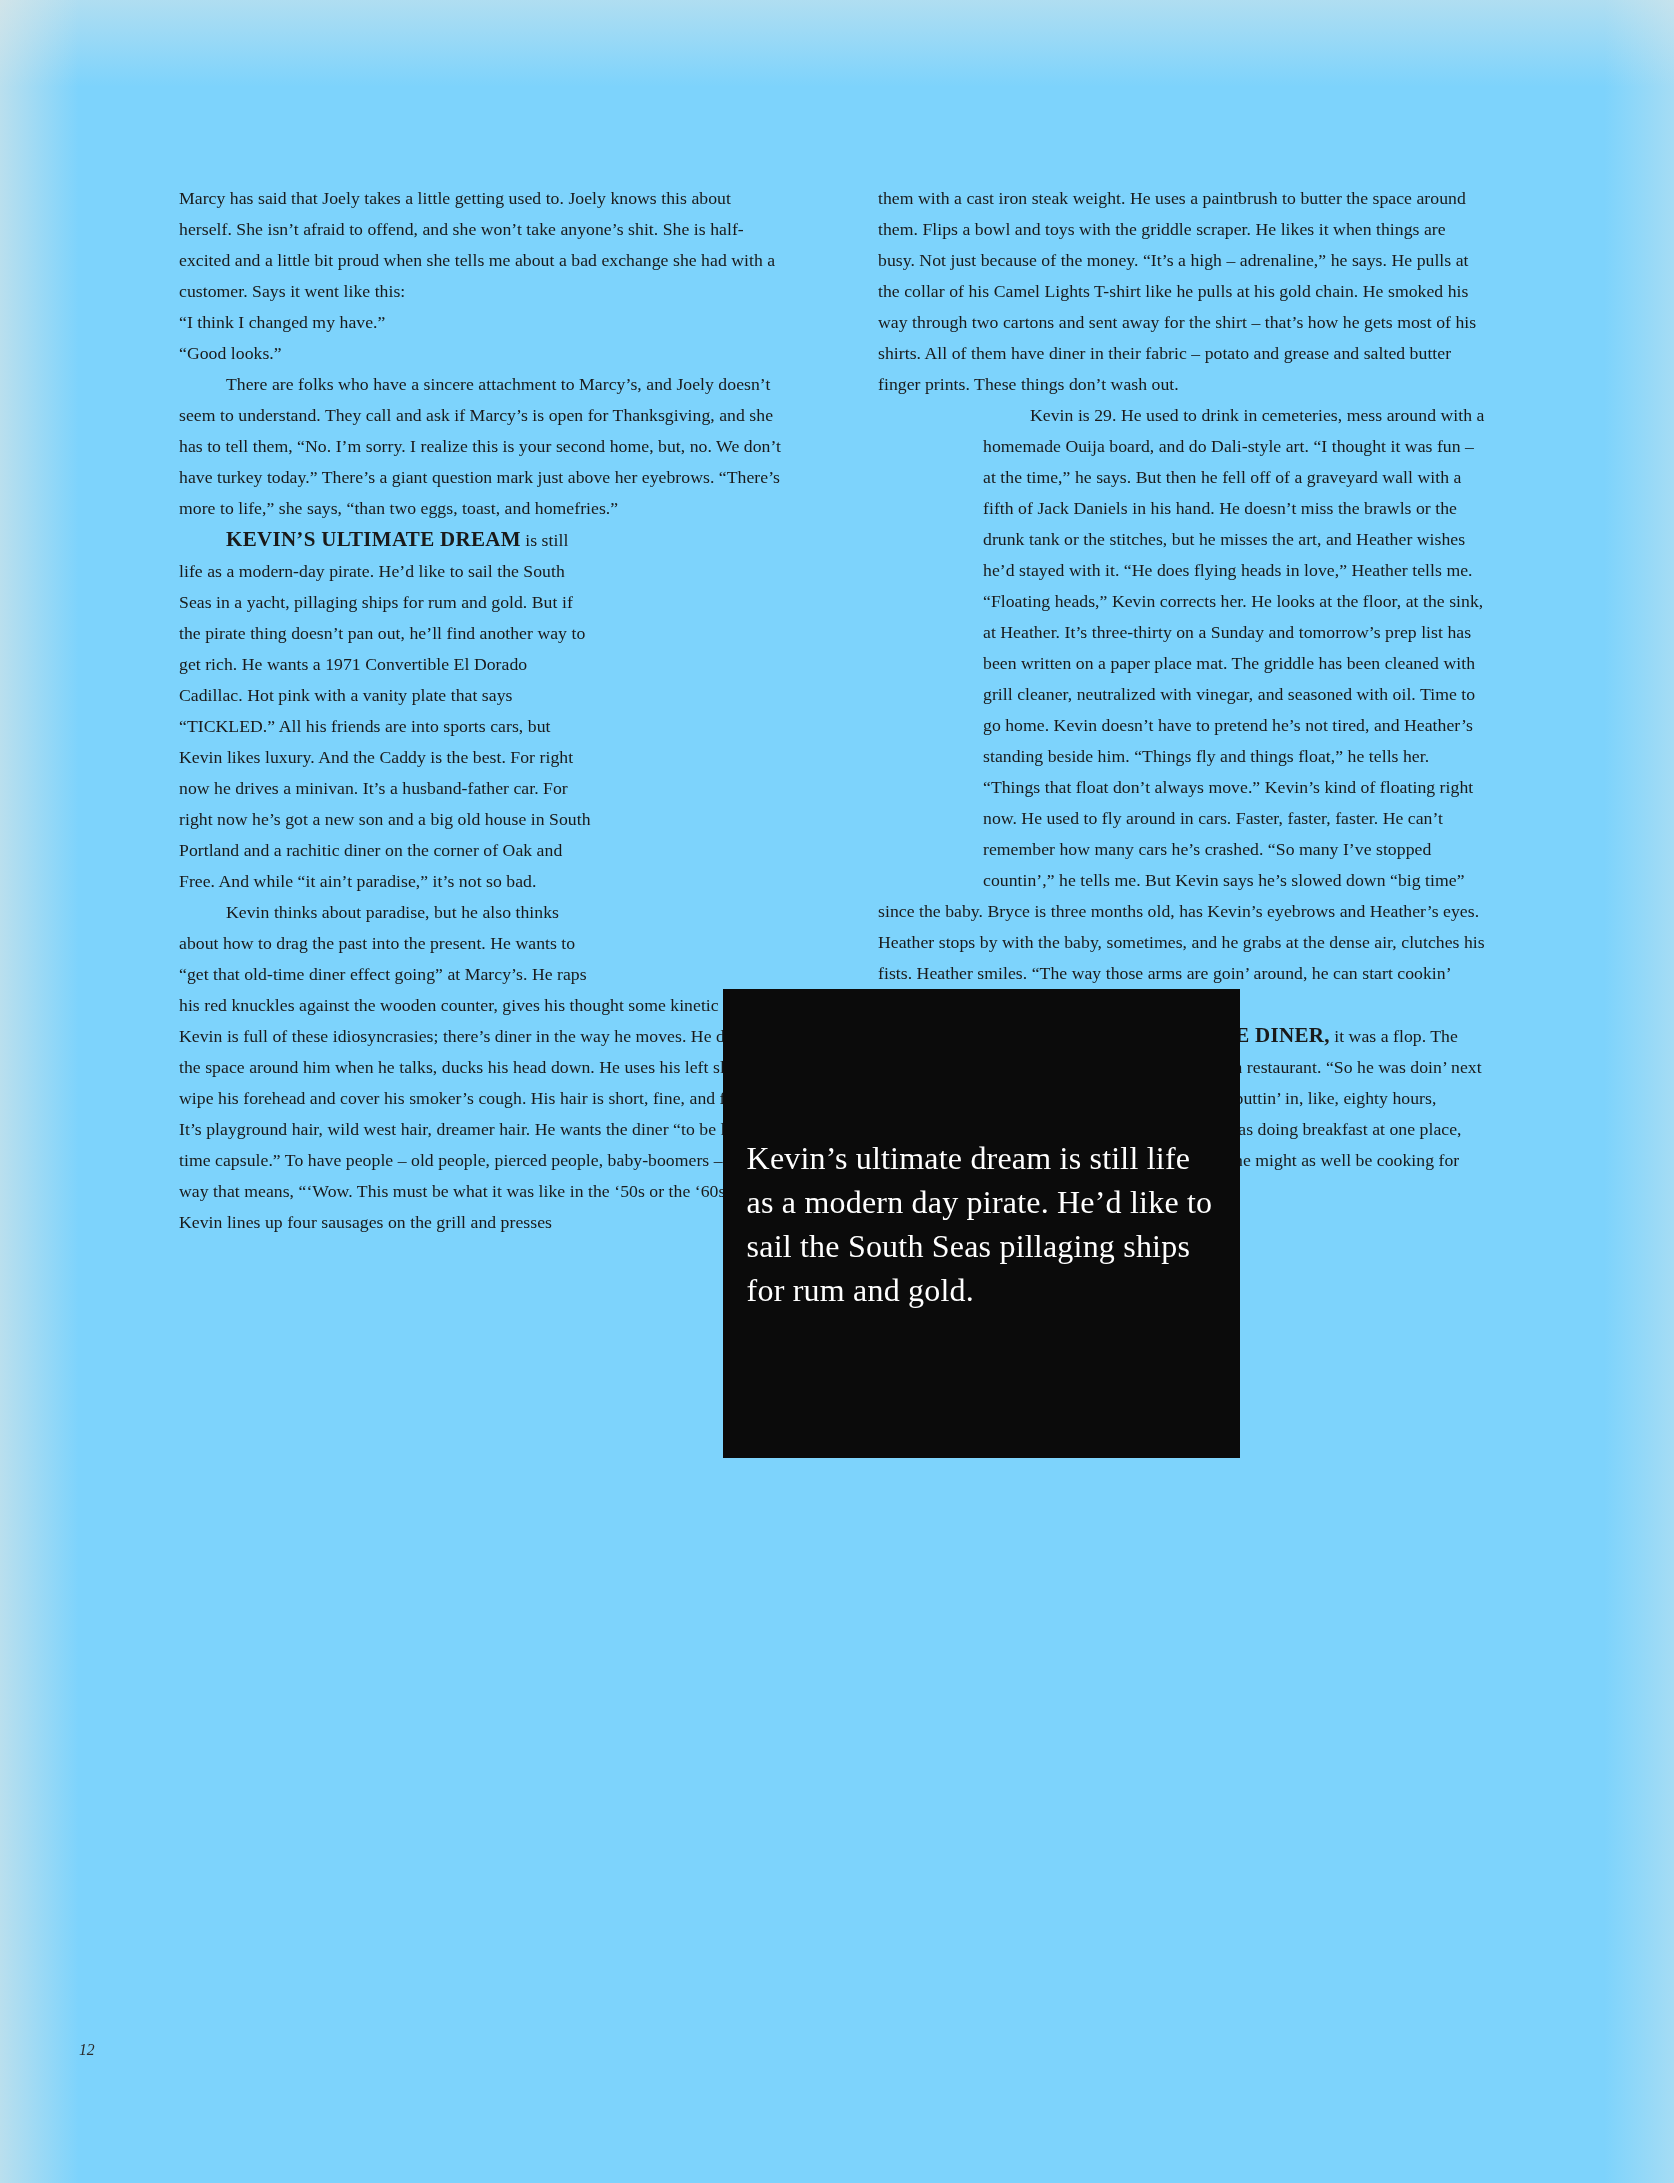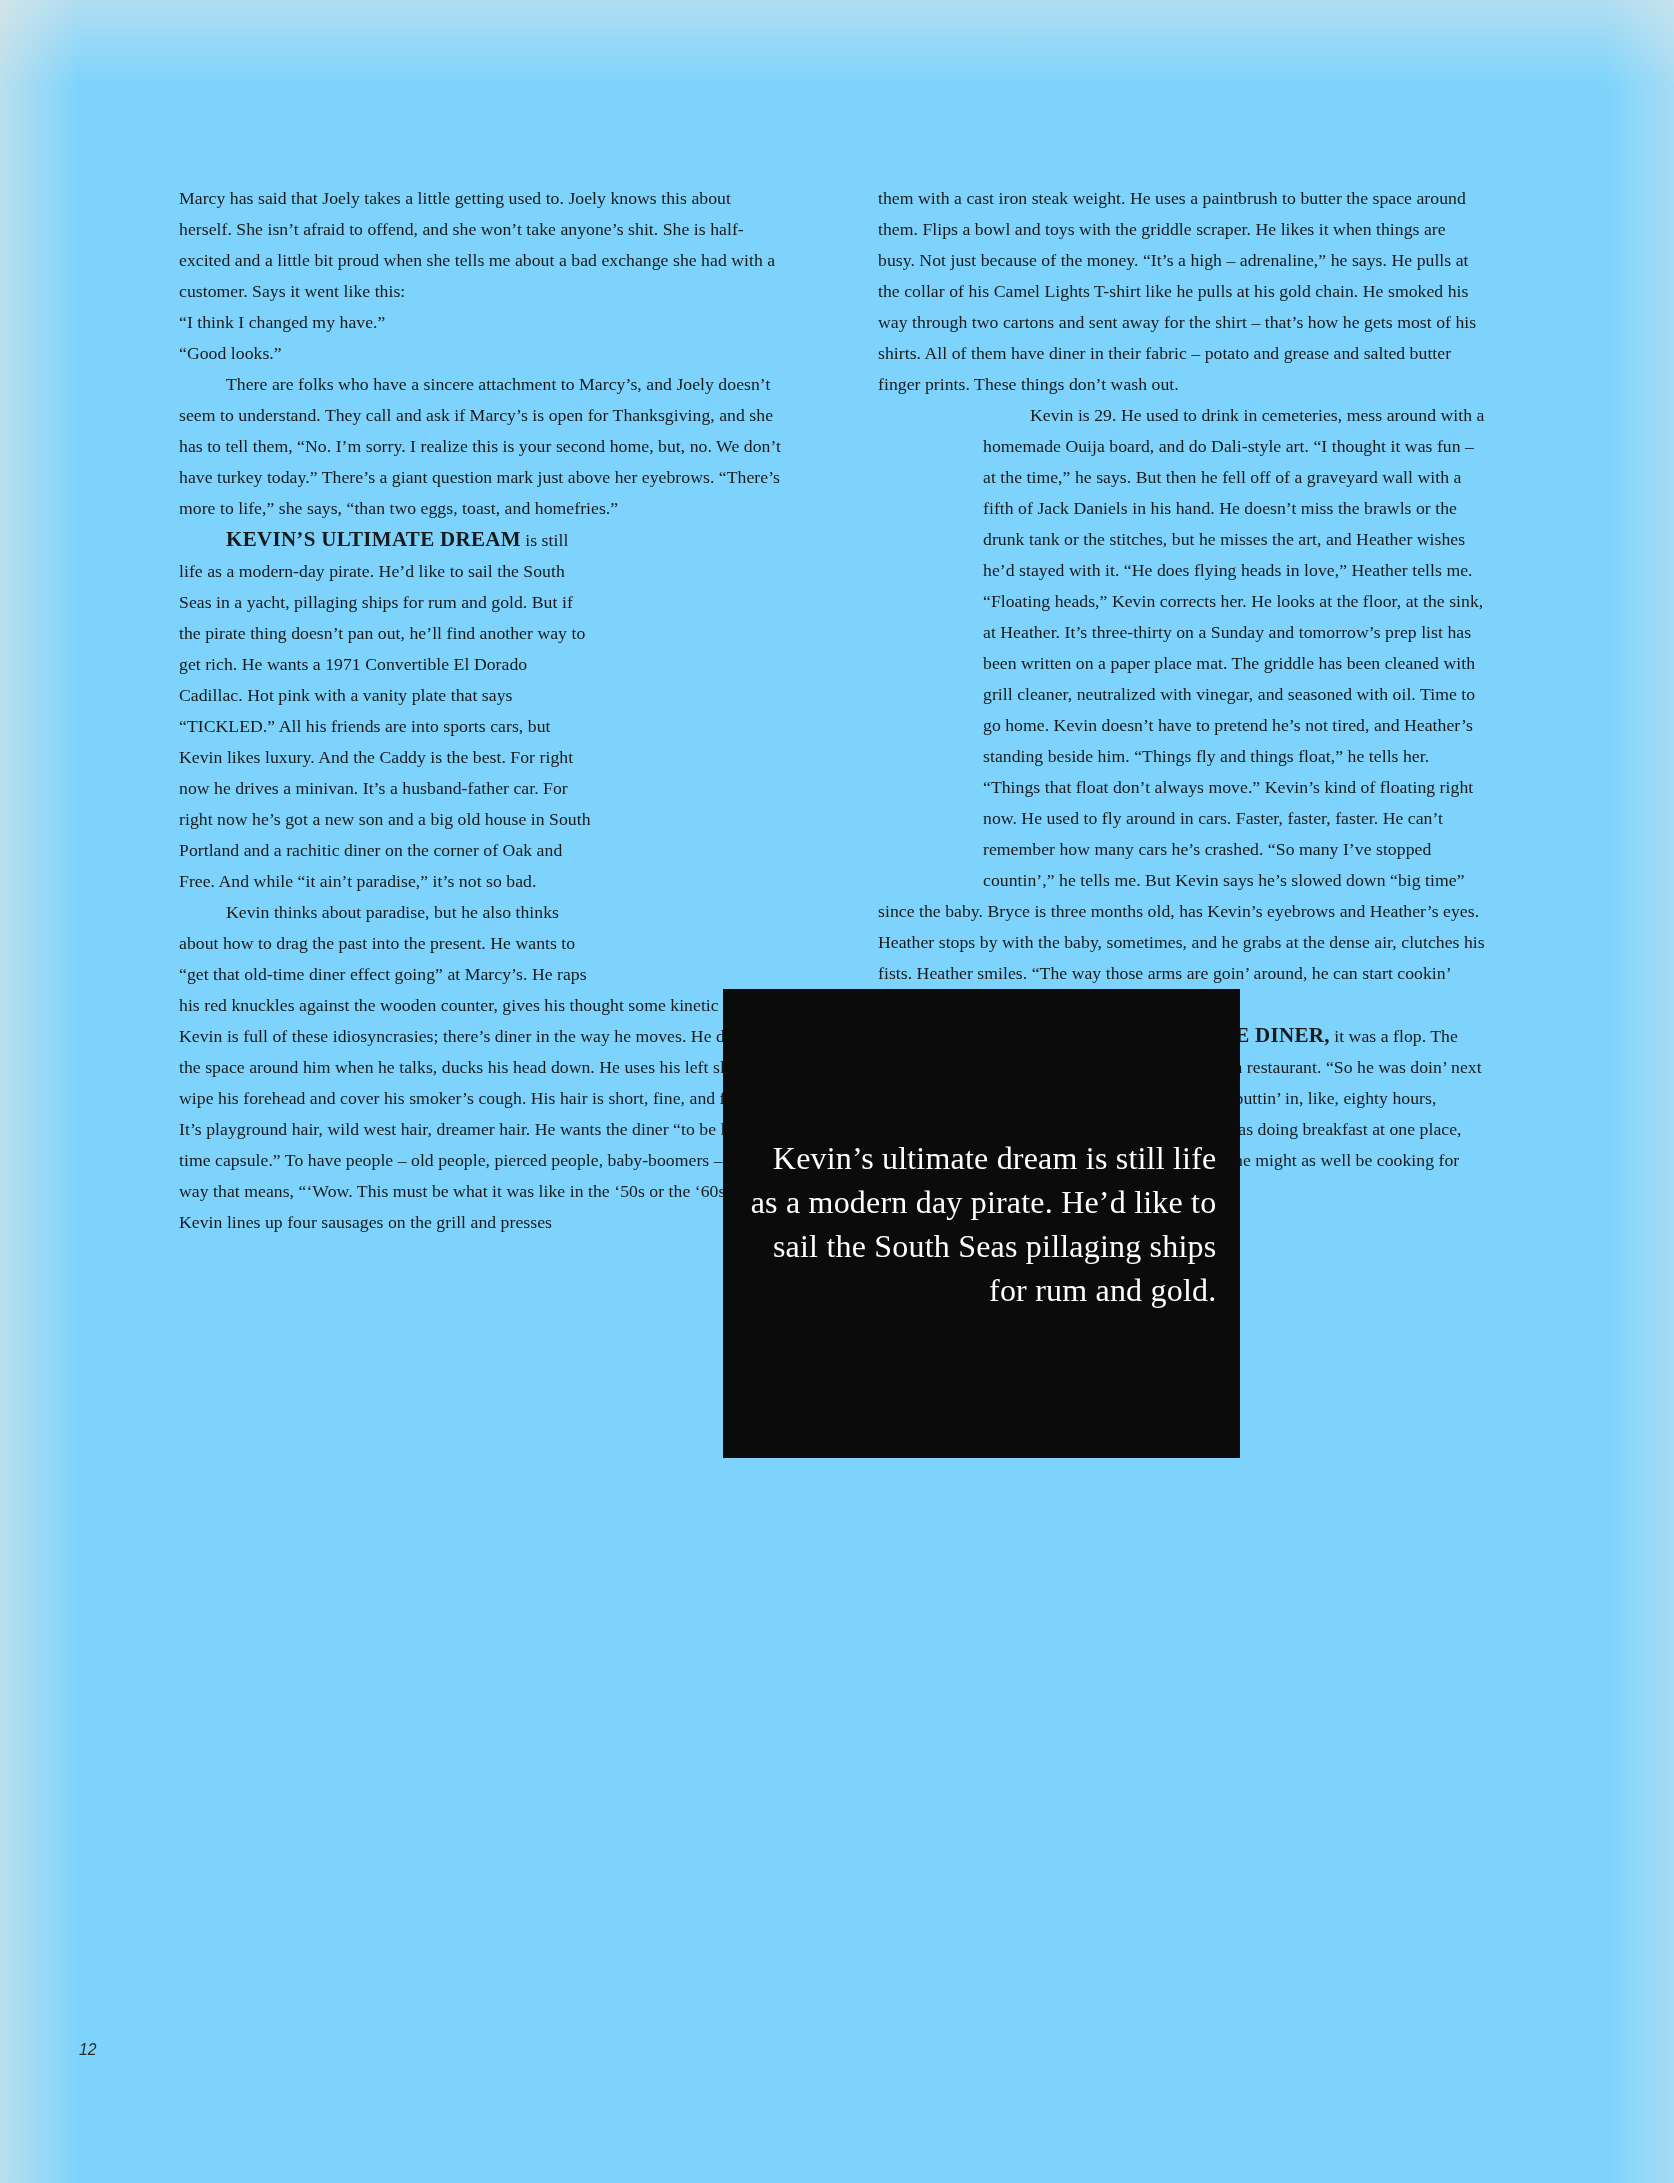--- a/index.html
+++ b/index.html
@@ -77,41 +77,41 @@
     align-items: center;
     justify-content: center;
     z-index: 5;
     box-sizing: border-box;
     padding: 17.5px 23.6px;
   }
   .pullquote-text {
     font-family: "Liberation Serif", serif;
     font-size: 32px;
     line-height: 44px;
-    text-align: right;
+    text-align: left;
     letter-spacing: 0.2px;
   }
 
   .wrap-left-spacer {
     float: right;
     width: 192px;
     height: 469px;
     shape-outside: none;
   }
   .wrap-right-spacer {
     float: left;
     width: 105px;
     height: 469px;
   }
 
   .folio {
     position: absolute;
     left: 79px;
     top: 2041px;
-    font-family: Liberation Sans, sans-serif;
+    font-family: Liberation Serif, serif;
     font-style: italic;
     font-size: 15.7px;
     color: #2b2b2b;
   }
 
   .block { margin-bottom: 0; }
 </style>
 </head>
 <body>
 

